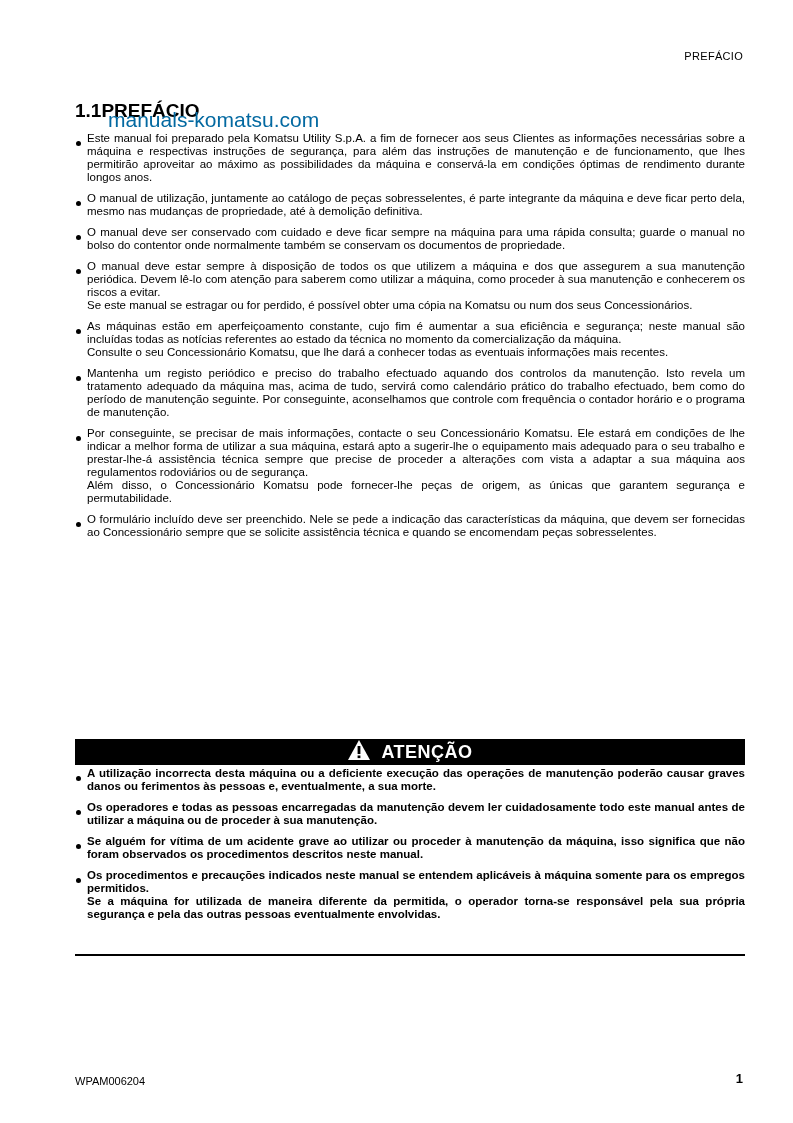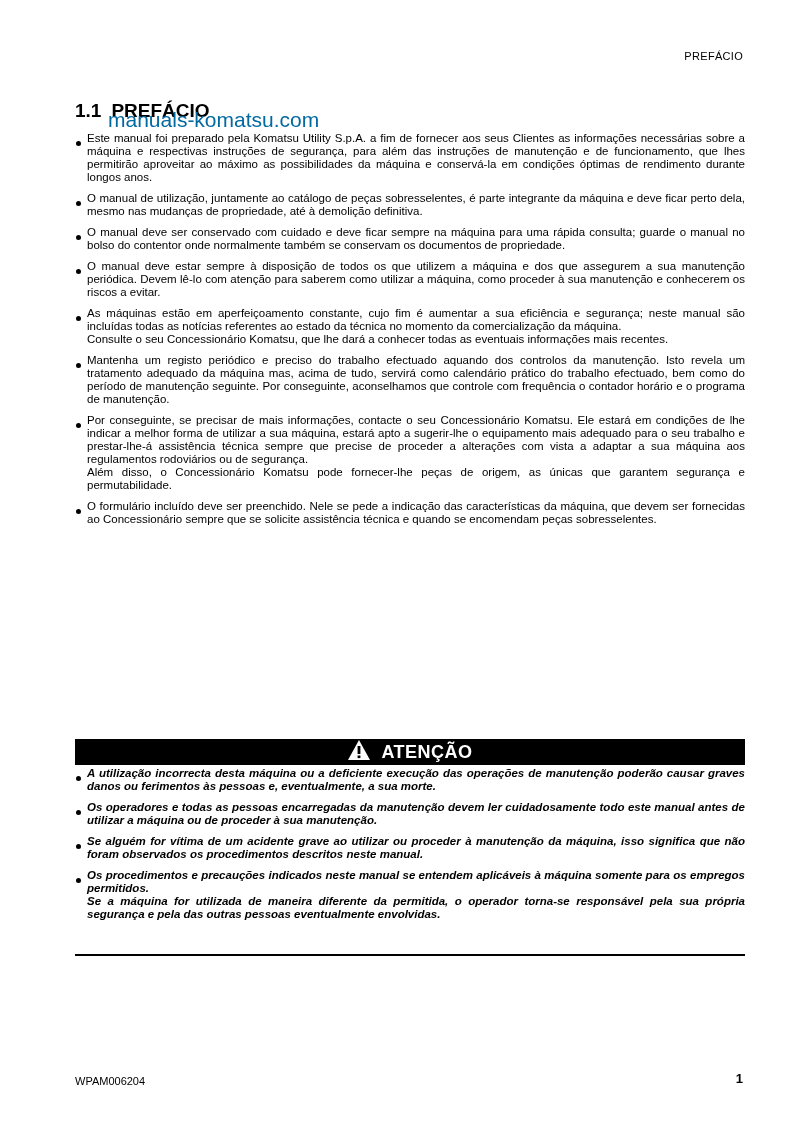--- a/index.html
+++ b/index.html
@@ -1,32 +1,32 @@
 <!DOCTYPE html>
 <html><head>
 <meta charset="utf-8">
 <style>
   html, body { margin: 0; padding: 0; background: #ffffff; }
   body { width: 793px; height: 1123px; position: relative; overflow: hidden;
          font-family: "Liberation Sans", sans-serif; color: #000; }
   .running-header { position: absolute; top: 50px; right: 50px; font-size: 11px; letter-spacing: 0.3px; }
   .section-title { position: absolute; top: 100px; left: 75px; font-size: 19px; font-weight: bold; margin: 0; }
-  .section-title .num { margin-right: 10px; }
+  .section-title .num { }
   .watermark { position: absolute; top: 108px; left: 108px; font-size: 21px; color: #0369a1; }
   .content { position: absolute; top: 132px; left: 75px; width: 670px; }
   ul.bullets { list-style: none; margin: 0; padding: 0; }
   ul.bullets li { position: relative; padding-left: 12px; font-size: 11.5px; line-height: 13px;
                   text-align: justify; margin-bottom: 8px; }
   ul.bullets li::before { content: ""; position: absolute; left: 1px; top: 9px; width: 5px; height: 5px;
                           border-radius: 50%; background: #000; }
   ul.bullets li p { margin: 0; }
   .warn-banner { position: absolute; top: 739px; left: 75px; width: 670px; height: 26px; background: #000;
                  color: #fff; display: flex; align-items: center; justify-content: center; }
   .warn-banner .label { font-size: 18px; font-weight: bold; letter-spacing: 0.5px; margin-left: 10px; }
-  .warn-list { position: absolute; top: 767px; left: 75px; width: 670px; font-style: italic; }
+  .warn-list { position: absolute; top: 767px; left: 75px; width: 670px; }
   .warn-list ul.bullets li { font-weight: bold; font-size: 11.5px; margin-bottom: 8px; }
   .warn-rule { position: absolute; top: 954px; left: 75px; width: 670px; height: 2px; background: #000; }
   .footer-code { position: absolute; top: 1047px; left: 75px; font-size: 11px; margin-top: 28px; }
   .page-num { position: absolute; top: 1071px; right: 50px; font-size: 13px; font-weight: bold; }
 </style>
 </head>
 <body>
 
 <div class="running-header">PREFÁCIO</div>
 
@@ -41,20 +41,21 @@
         <p>Este manual foi preparado pela Komatsu Utility S.p.A. a fim de fornecer aos seus Clientes as informações necessárias sobre a máquina e respectivas instruções de segurança, para além das instruções de manutenção e de funcionamento, que lhes permitirão aproveitar ao máximo as possibilidades da máquina e conservá-la em condições óptimas de rendimento durante longos anos.</p>
       </li>
     <li>
         <p>O manual de utilização, juntamente ao catálogo de peças sobresselentes, é parte integrante da máquina e deve ficar perto dela, mesmo nas mudanças de propriedade, até à demolição definitiva.</p>
       </li>
     <li>
         <p>O manual deve ser conservado com cuidado e deve ficar sempre na máquina para uma rápida consulta; guarde o manual no bolso do contentor onde normalmente também se conservam os documentos de propriedade.</p>
       </li>
     <li>
       <p>O manual deve estar sempre à disposição de todos os que utilizem a máquina e dos que assegurem a sua manutenção periódica. Devem lê-lo com atenção para saberem como utilizar a máquina, como proceder à sua manutenção e conhecerem os riscos a evitar.</p>
+      <p>Se este manual se estragar ou for perdido, é possível obter uma cópia na Komatsu ou num dos seus Concessionários.</p>
     </li>
     <li>
       <p>As máquinas estão em aperfeiçoamento constante, cujo fim é aumentar a sua eficiência e segurança; neste manual são incluídas todas as notícias referentes ao estado da técnica no momento da comercialização da máquina.</p>
       <p>Consulte o seu Concessionário Komatsu, que lhe dará a conhecer todas as eventuais informações mais recentes.</p>
     </li>
     <li>
         <p>Mantenha um registo periódico e preciso do trabalho efectuado aquando dos controlos da manutenção. Isto revela um tratamento adequado da máquina mas, acima de tudo, servirá como calendário prático do trabalho efectuado, bem como do período de manutenção seguinte. Por conseguinte, aconselhamos que controle com frequência o contador horário e o programa de manutenção.</p>
       </li>
     <li>
       <p>Por conseguinte, se precisar de mais informações, contacte o seu Concessionário Komatsu. Ele estará em condições de lhe indicar a melhor forma de utilizar a sua máquina, estará apto a sugerir-lhe o equipamento mais adequado para o seu trabalho e prestar-lhe-á assistência técnica sempre que precise de proceder a alterações com vista a adaptar a sua máquina aos regulamentos rodoviários ou de segurança.</p>

